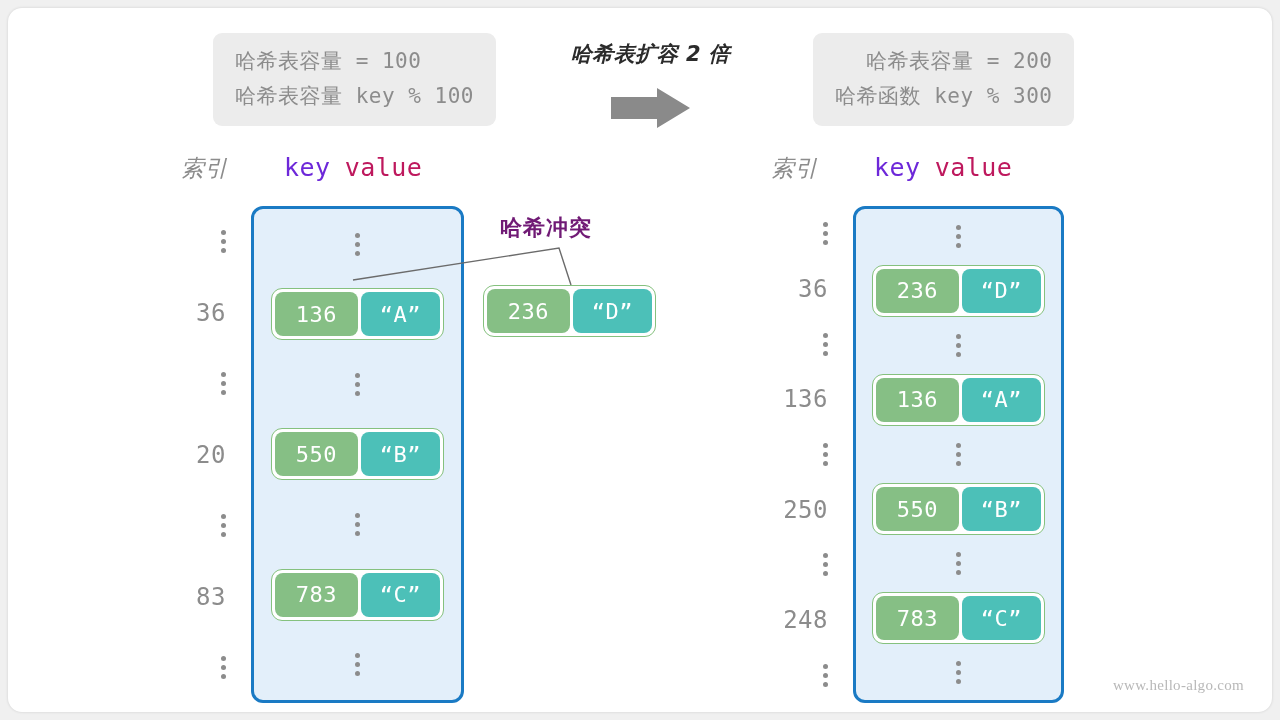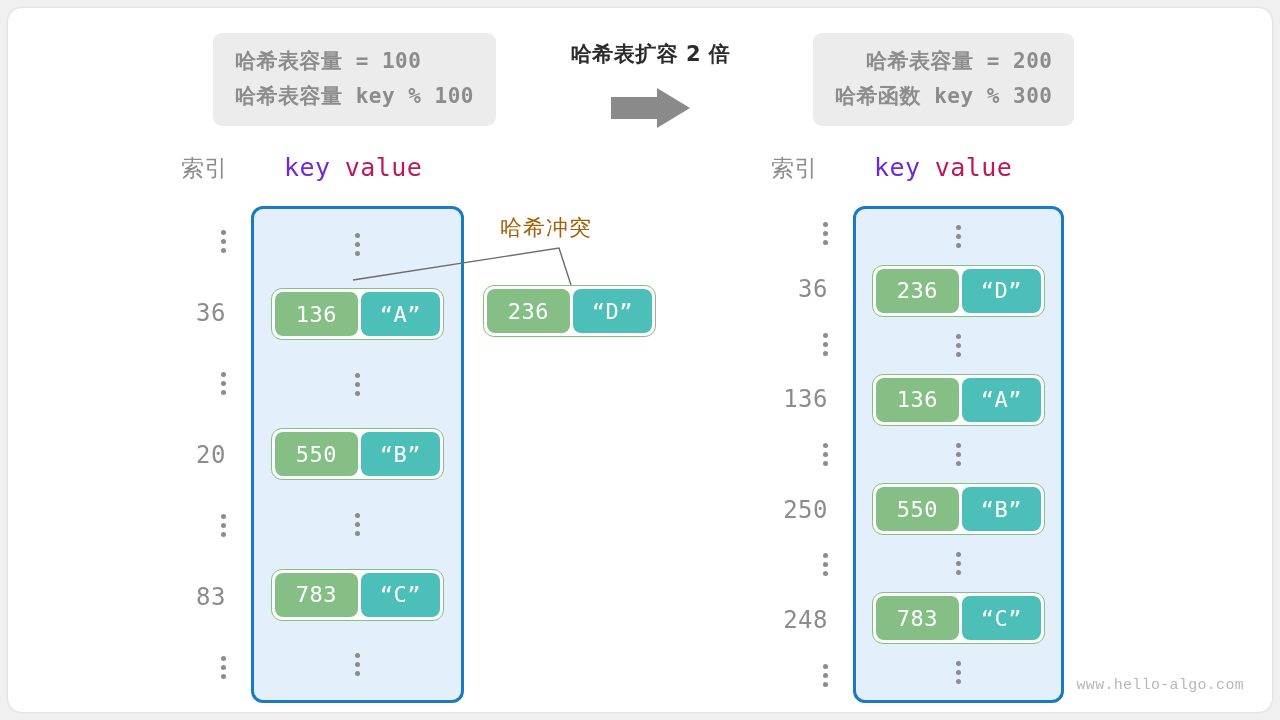--- a/index.html
+++ b/index.html
@@ -30,57 +30,58 @@
     background: #ececec;
     border-radius: 9px;
     padding: 14px 22px 16px 22px;
     display: flex;
     flex-direction: column;
     gap: 7px;
   }
   .spec-line {
     font-family: "DejaVu Sans Mono", "Liberation Mono", monospace;
     font-size: 21px;
-    font-weight: bold;
+    font-weight: normal;
     color: #8c8c8c;
     white-space: pre;
     letter-spacing: 0.5px;
   }
   #spec-left  { left: 205px; top: 25px; }
   #spec-right { left: 805px; top: 25px; align-items: flex-end; }
 
   
   #transform-title {
     position: absolute;
     left: 540px;
     top: 32px;
     width: 205px;
     text-align: center;
     font-size: 21px;
     font-weight: bold;
     color: #2b2b2b;
     white-space: pre;
     letter-spacing: 0.5px;
+    font-style: italic;
   }
   #arrow-icon {
     position: absolute;
     left: 603px;
     top: 78px;
   }
 
   
   .col-headers {
     position: absolute;
     display: flex;
     align-items: baseline;
     font-family: "DejaVu Sans Mono", "Liberation Mono", monospace;
     font-size: 25px;
     letter-spacing: 0.5px;
   }
-  .hdr-index { color: #8c8c8c; font-family: "DejaVu Sans", "Liberation Sans", sans-serif; font-size: 23px; }
+  .hdr-index { color: #8c8c8c; font-family: "DejaVu Sans", "Liberation Sans", sans-serif; font-size: 23px; font-style: italic; }
   .hdr-key   { color: #6d28d9; }
   .hdr-value { color: #be185d; }
 
   #headers-left  { left: 173px; top: 145px; }
   #headers-right { left: 763px; top: 145px; }
   #headers-left .hdr-index  { width: 95px; text-align: left; }
   #headers-right .hdr-index { width: 95px; text-align: left; }
   #headers-left .hdr-key    { margin-left: 8px; }
   #headers-right .hdr-key   { margin-left: 8px; }
   #headers-left .hdr-value,
@@ -173,38 +174,38 @@
   #collision-pair {
     position: absolute;
     left: 475px;
     top: 277px;
   }
   #collision-label {
     position: absolute;
     left: 492px;
     top: 205px;
     font-size: 22px;
-    font-weight: normal;
-    color: #a16207;
+    font-weight: bold;
+    color: #701a75;
     letter-spacing: 1px;
     white-space: pre;
   }
   #collision-lines {
     position: absolute;
     left: 0;
     top: 0;
     pointer-events: none;
   }
 
   
   #watermark {
     position: absolute;
     right: 28px;
     bottom: 18px;
-    font-family: Liberation Mono, monospace;
+    font-family: Liberation Serif, serif;
     font-size: 15px;
     color: #b8b8b8;
     letter-spacing: 0.3px;
   }
 </style>
 </head>
 <body>
 
 <div id="canvas">
 

